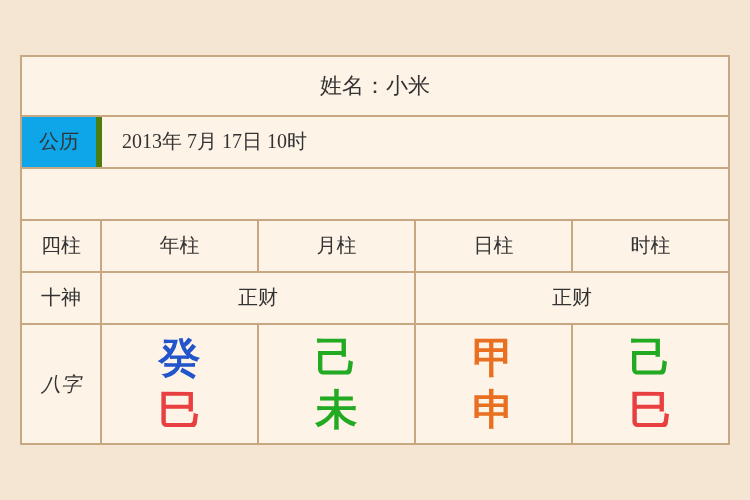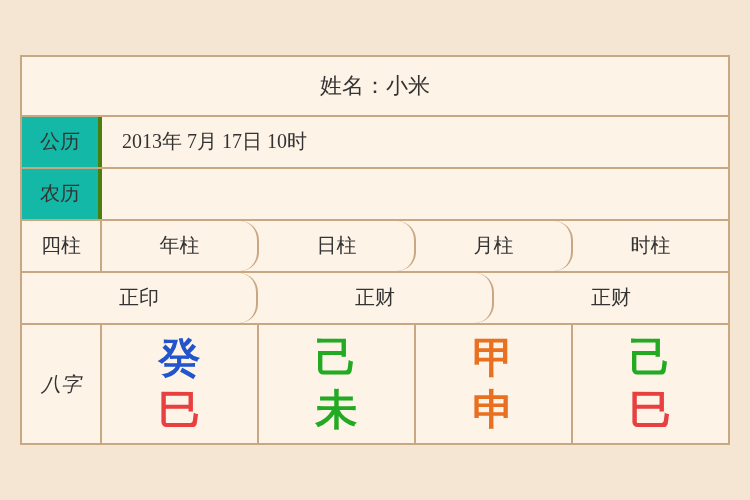--- a/index.html
+++ b/index.html
@@ -46,22 +46,22 @@
     }
 
     .row-label {
       width: 80px;
       min-width: 80px;
       display: flex;
       align-items: center;
       justify-content: center;
       font-size: 20px;
       color: #333;
-      border-right: 4px solid #4d7c0f;
-      background-color: #14b8a6;
+      border-right: 6px solid #4d7c0f;
+      background-color: #0ea5e9;
       padding: 10px 5px;
     }
 
     .row-content {
       flex: 1;
       display: flex;
       align-items: center;
       padding: 10px 20px;
       font-size: 20px;
       color: #333;
@@ -93,21 +93,20 @@
     .grid-cell {
       flex: 1;
       display: flex;
       align-items: center;
       justify-content: center;
       font-size: 20px;
       color: #333;
       border-right: 2px solid #c8a882;
       padding: 10px 5px;
       text-align: center;
-      border-radius: 19px;
     }
 
     .grid-cell:last-child {
       border-right: none;
     }
 
     .bazhi-row {
       display: flex;
       min-height: 110px;
     }
@@ -164,36 +163,35 @@
   <div class="header-row">
     <span class="header-item">姓名：小米</span>
   </div>
 
   <div class="data-row">
     <div class="row-label">公历</div>
     <div class="row-content">2013年 7月 17日 10时</div>
   </div>
 
   <div class="data-row">
-    <div class="row-label">农历</div>
   </div>
 
   <div class="grid-row">
     <div class="grid-label">四柱</div>
     <div class="grid-cells">
       <div class="grid-cell">年柱</div>
+      <div class="grid-cell">月柱</div>
       <div class="grid-cell">日柱</div>
-      <div class="grid-cell">月柱</div>
       <div class="grid-cell">时柱</div>
     </div>
   </div>
 
   <div class="grid-row">
+    <div class="grid-label">十神</div>
     <div class="grid-cells">
-      <div class="grid-cell">正印</div>
       <div class="grid-cell">正财</div>
       <div class="grid-cell">正财</div>
     </div>
   </div>
 
   <div class="bazhi-row">
     <div class="bazhi-label">八字</div>
     <div class="bazhi-cells">
       <div class="bazhi-cell">
         <span class="bazhi-char color-blue">癸</span>

